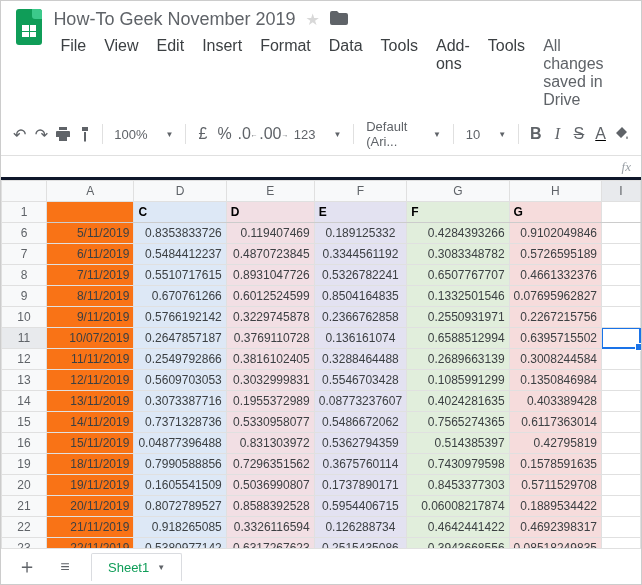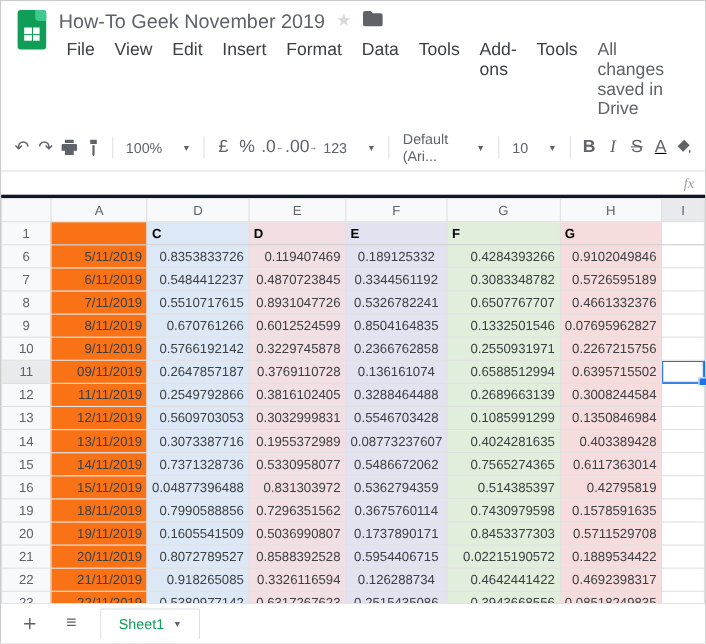--- a/index.html
+++ b/index.html
@@ -214,21 +214,21 @@
           <td class="col-A">9/11/2019</td>
           <td class="col-D">0.5766192142</td>
           <td class="col-E">0.3229745878</td>
           <td class="col-F">0.2366762858</td>
           <td class="col-G">0.2550931971</td>
           <td class="col-H">0.2267215756</td>
           <td class="col-I"></td>
         </tr>
         <tr class="sel">
           <th class="row-h">11</th>
-          <td class="col-A">09/11/2019</td>
+          <td class="col-A">10/07/2019</td>
           <td class="col-D">0.2647857187</td>
           <td class="col-E">0.3769110728</td>
           <td class="col-F">0.136161074</td>
           <td class="col-G">0.6588512994</td>
           <td class="col-H">0.6395715502</td>
           <td class="col-I selected"></td>
         </tr>
         <tr>
           <th class="row-h">12</th>
           <td class="col-A">11/11/2019</td>
@@ -298,21 +298,21 @@
           <td class="col-G">0.8453377303</td>
           <td class="col-H">0.5711529708</td>
           <td class="col-I"></td>
         </tr>
         <tr>
           <th class="row-h">21</th>
           <td class="col-A">20/11/2019</td>
           <td class="col-D">0.8072789527</td>
           <td class="col-E">0.8588392528</td>
           <td class="col-F">0.5954406715</td>
-          <td class="col-G">0.02215190572</td>
+          <td class="col-G">0.06008217874</td>
           <td class="col-H">0.1889534422</td>
           <td class="col-I"></td>
         </tr>
         <tr>
           <th class="row-h">22</th>
           <td class="col-A">21/11/2019</td>
           <td class="col-D">0.918265085</td>
           <td class="col-E">0.3326116594</td>
           <td class="col-F">0.126288734</td>
           <td class="col-G">0.4642441422</td>

